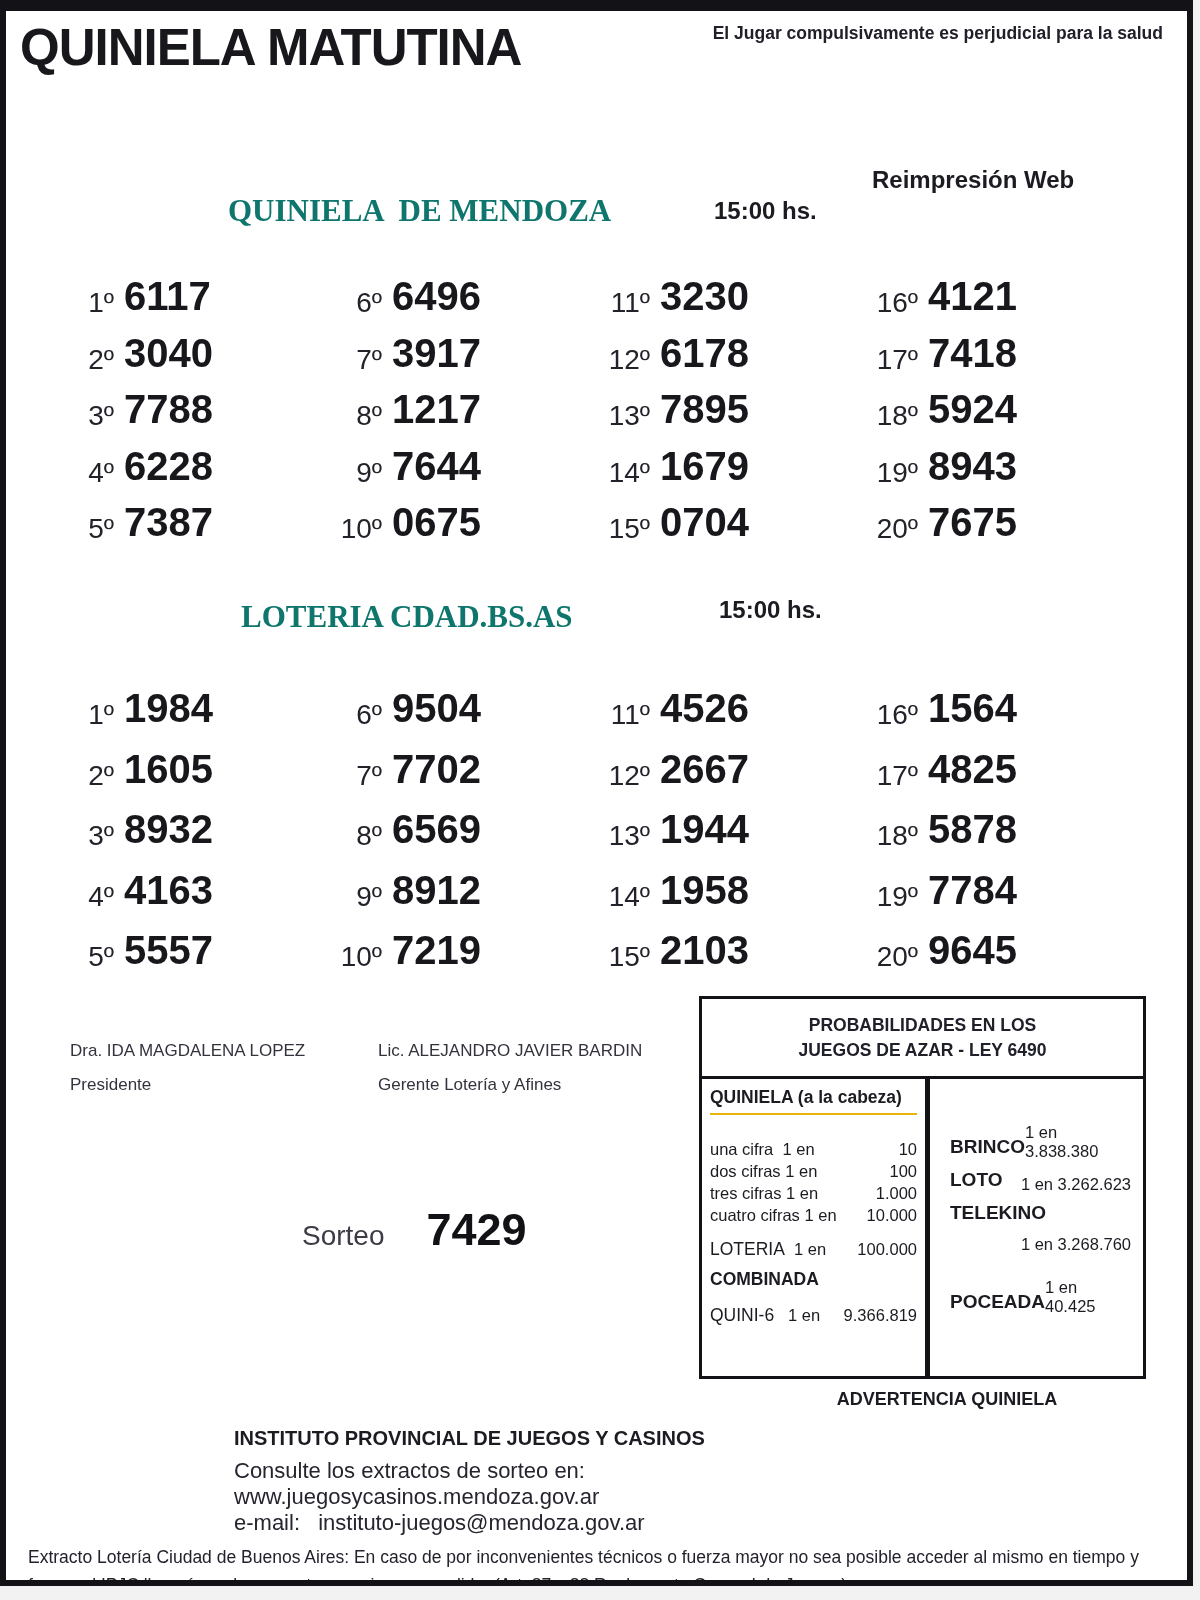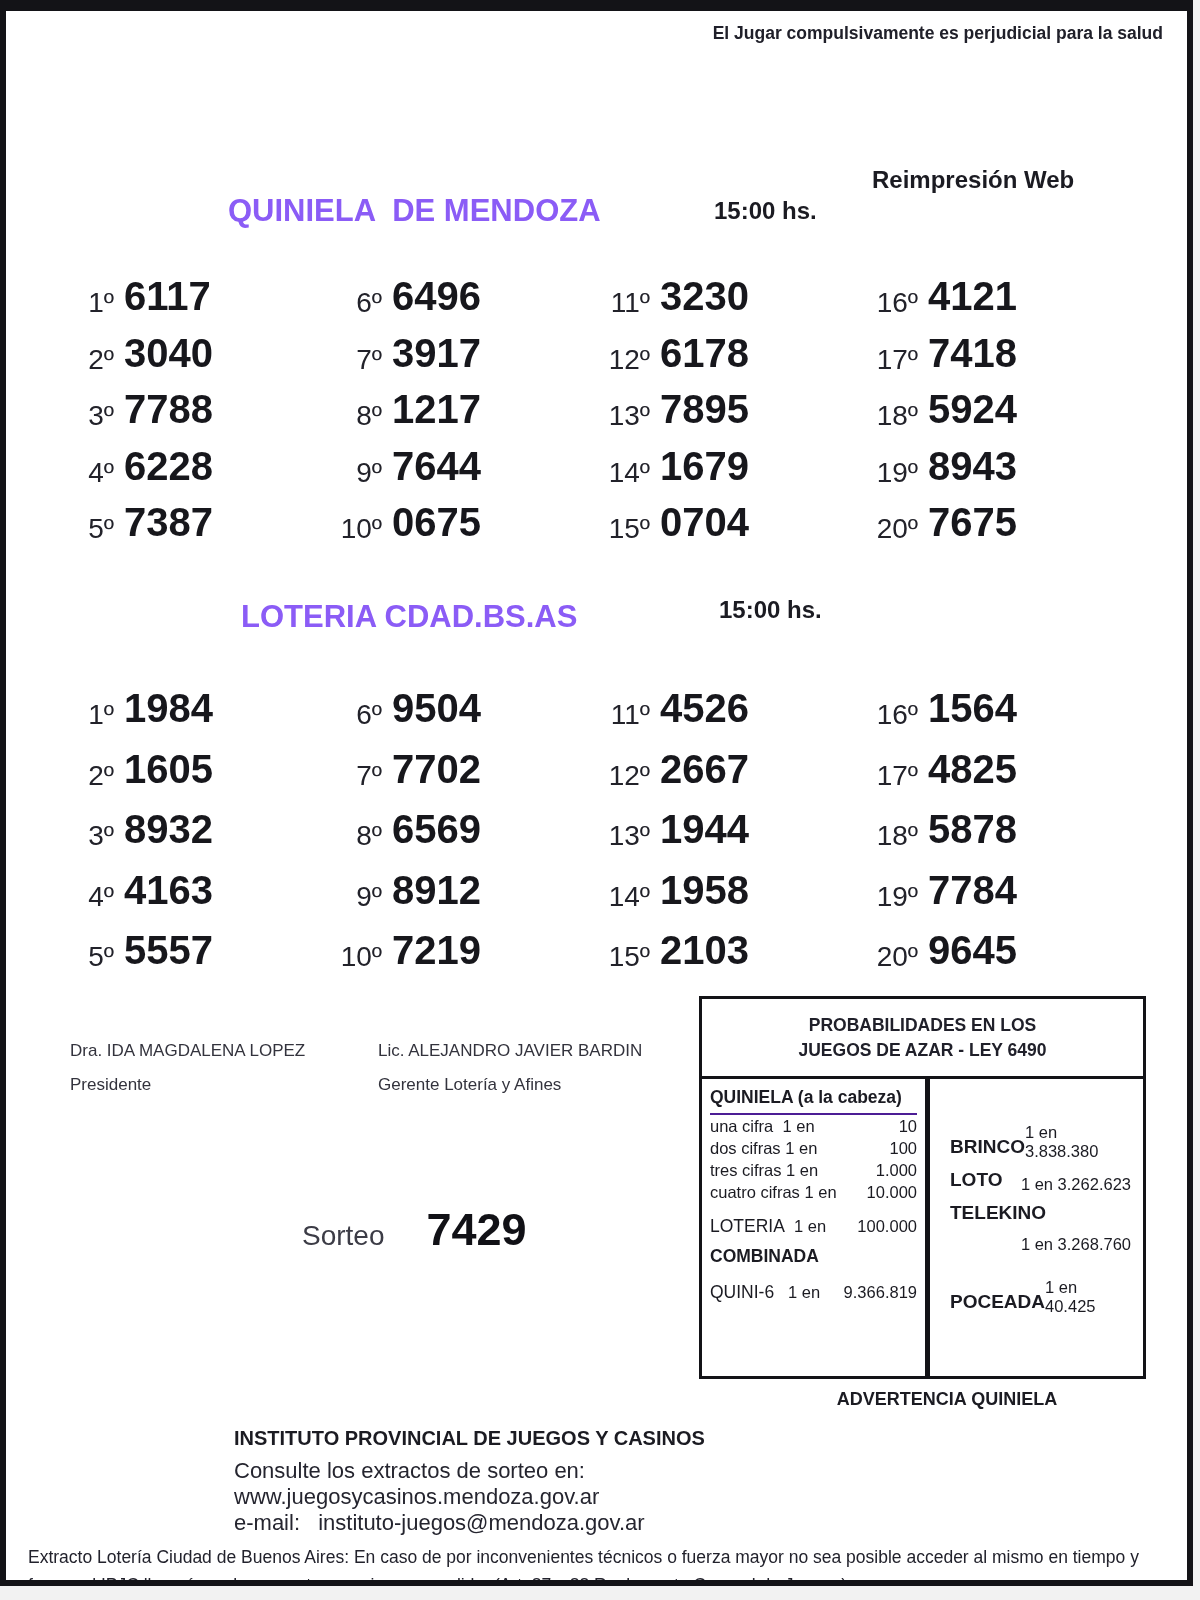--- a/index.html
+++ b/index.html
@@ -9,21 +9,21 @@
     background:#ffffff;
     border:6px solid #131317; border-top-width:11px;
     overflow:hidden;
   }
   .abs { position:absolute; }
 
   .page-title { left:14px; top:7px; font-size:51px; font-weight:700; letter-spacing:-1px; color:#17171c; }
   .health-warning { right:24px; top:12px; font-size:17.5px; font-weight:700; color:#20202a; }
   .reprint { left:866px; top:155px; font-size:24px; font-weight:700; }
 
-  .sec-title { font-size:31px; font-weight:700; white-space:pre; color:#8b5cf6; }
+  .sec-title { font-size:31px; font-weight:700; white-space:pre; color:#0f766e;font-family:Liberation Serif, serif; }
   .sec-time  { font-size:24px; font-weight:700; }
   .mendoza-title { left:222px; top:182px; }
   .mendoza-time  { left:708px; top:186px; }
   .bsas-title    { left:235px; top:588px; }
   .bsas-time     { left:713px; top:585px; }
 
   .results-grid {
     display:grid; grid-auto-flow:column;
     grid-template-rows:repeat(5,1fr);
     grid-template-columns:repeat(4,268px);
@@ -48,21 +48,21 @@
   .draw-meta .row { margin-bottom:8px; }
   .draw-meta .lbl { font-weight:700; color:#4a4a56; margin-right:14px; }
   .draw-meta .val { font-weight:700; color:#15151d; }
 
   .prob-box { left:693px; top:985px; width:447px; height:383px; border:3px solid #131317; background:#fff; }
   .prob-head { height:80px; border-bottom:3px solid #131317; display:flex; flex-direction:column; justify-content:center; align-items:center; gap:4px; }
   .prob-head div { font-size:17.5px; font-weight:700; color:#20202a; }
   .prob-body { display:flex; height:297px; }
   .prob-left { width:228px; border-right:5px solid #131317; padding:8px 8px 0 8px; font-size:16.5px; }
   .prob-right { flex:1; padding:41px 12px 0 20px; font-size:16.5px; }
-  .q-heading { font-weight:700; font-size:17.5px; border-bottom:2px solid #4c1d95; padding-bottom:5px; margin-bottom:0; }
+  .q-heading { font-weight:700; font-size:17.5px; border-bottom:2px solid #eab308; padding-bottom:5px; margin-bottom:23px; }
   .kv { display:flex; justify-content:space-between; line-height:22px; }
   .kv .k { white-space:pre; }
   .kv .v { text-align:right; }
   .kv.indent { padding-left:10px; }
   .loteria-row { margin-top:11px; line-height:24px; }
   .combinada-heading { font-weight:700; font-size:17.5px; margin-top:8px; margin-bottom:4px; }
   .quini-row { margin-top:13px; line-height:24px; }
   .bold-name { font-weight:400; font-size:17.5px; }
   .game-row { display:flex; justify-content:space-between; align-items:flex-end; margin-bottom:11px; }
   .game-row .g-name { font-weight:700; font-size:19px; }
@@ -80,20 +80,21 @@
   .inst-line { font-size:22px; line-height:26px; color:#25252f; }
   .inst-line .email-lbl { margin-right:12px; }
 
   .footer-note { left:22px; top:1532px; width:1140px; font-size:17.5px; line-height:28px; color:#22222c; }
 </style>
 </head>
 <body>
 
 <div class="page">
 
+  <h1 class="abs page-title">QUINIELA MATUTINA</h1>
   <div class="abs health-warning">El Jugar compulsivamente es perjudicial para la salud</div>
   <div class="abs reprint">Reimpresión Web</div>
 
   <div class="abs sec-title mendoza-title">QUINIELA  DE MENDOZA</div>
   <div class="abs sec-time mendoza-time">15:00 hs.</div>
   <div class="abs results-grid grid-mendoza">
 
   <div class="result-cell">
       <span class="pos">1º</span>
       <span class="num">6117</span>

